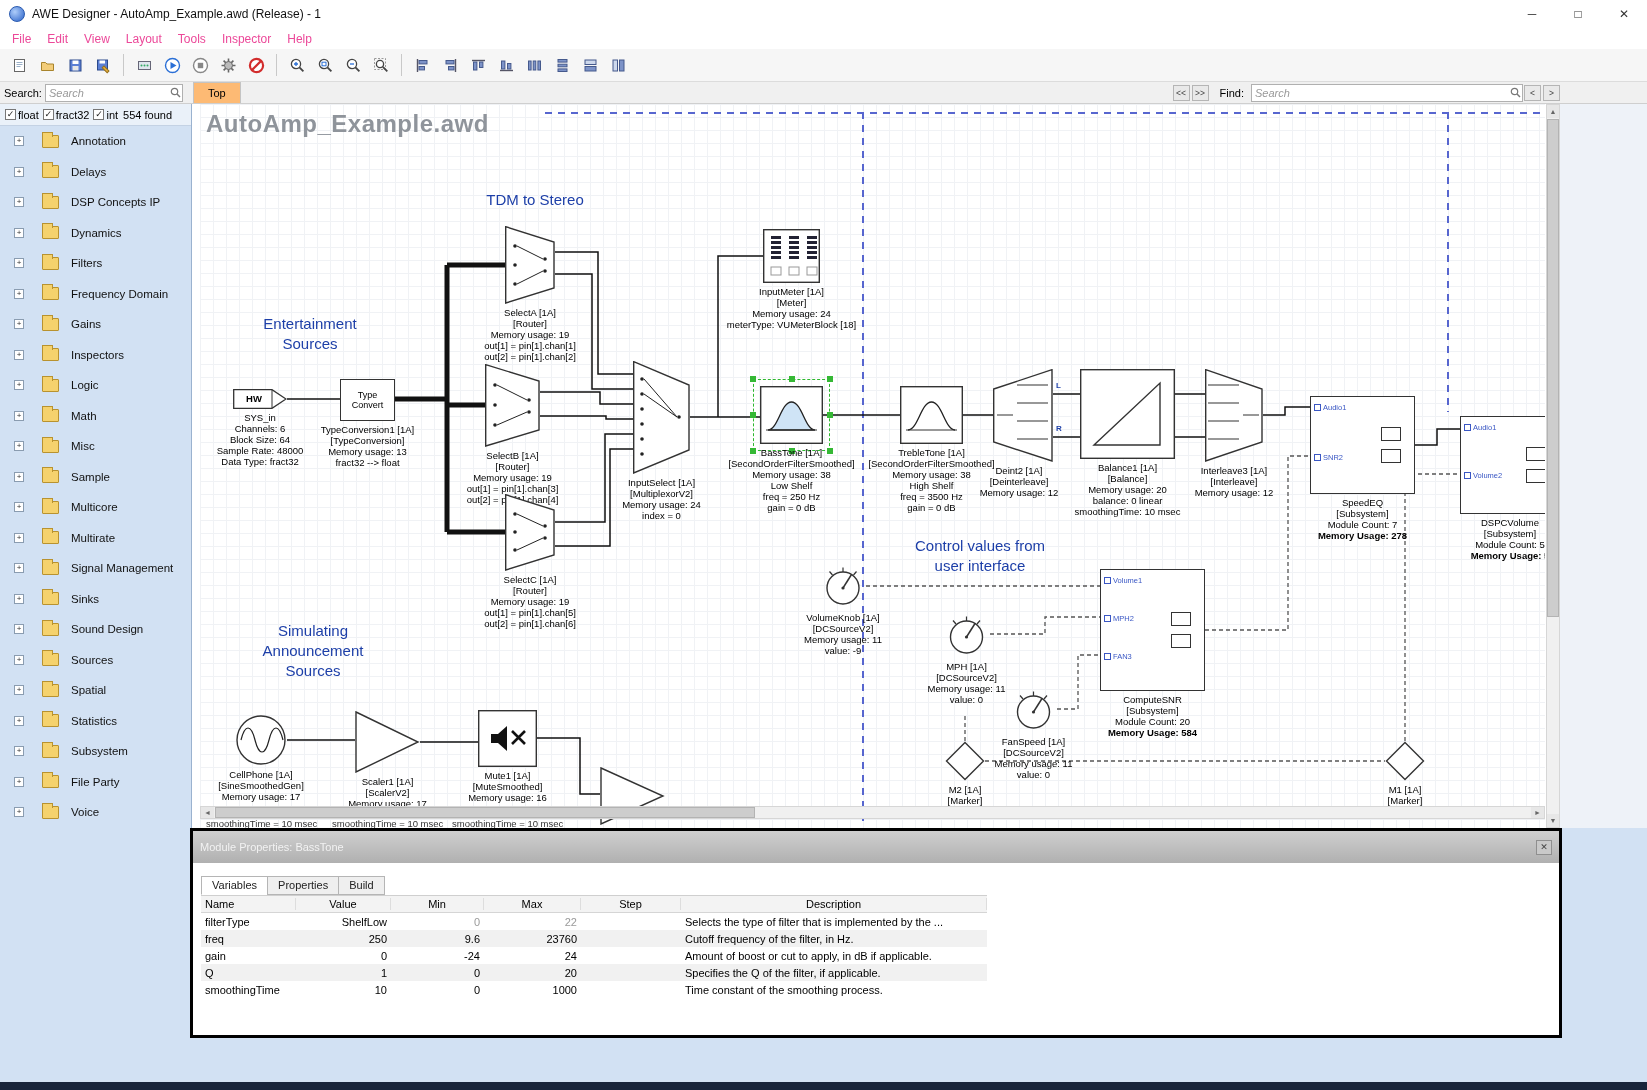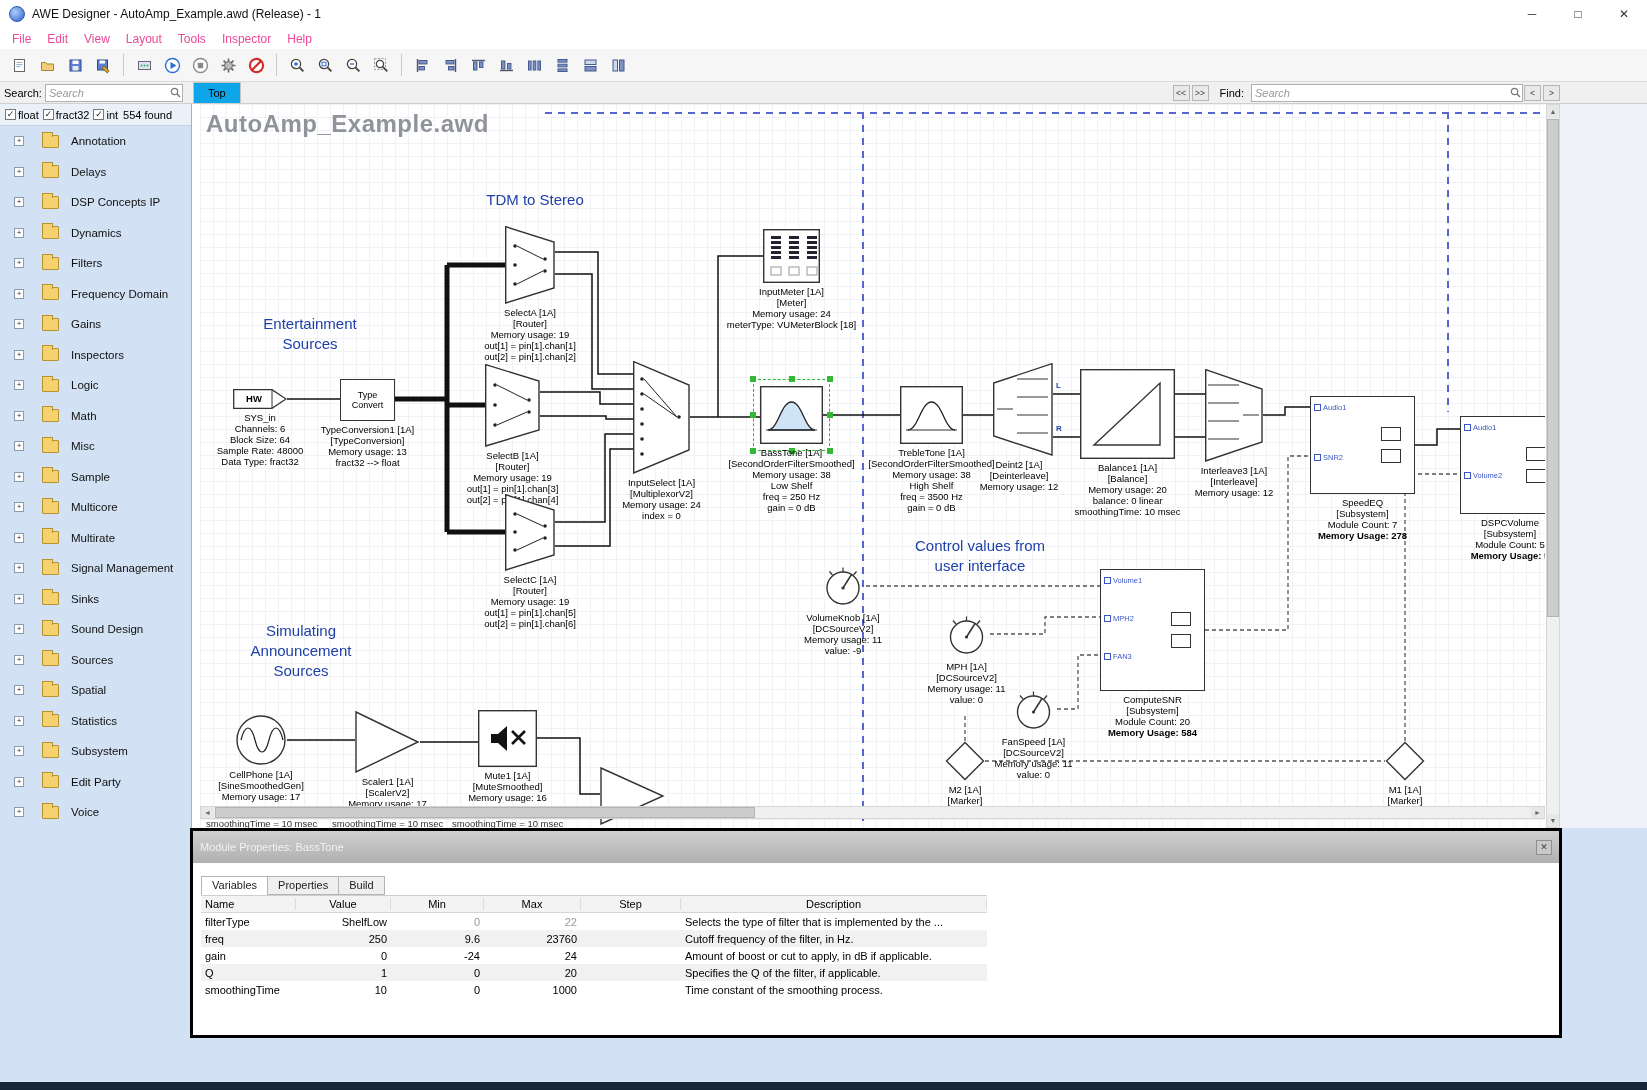--- a/index.html
+++ b/index.html
@@ -21,21 +21,21 @@
   .toolbar { position:absolute; left:0; top:49px; right:0; height:33px; background:#f6f6f6; border-bottom:1px solid #dcdcdc; display:flex; align-items:center; padding-left:5px; }
   .tbtn { width:26px; height:26px; display:flex; align-items:center; justify-content:center; margin:0 1px; border-radius:3px; }
   .tsep { width:1px; height:22px; background:#c9c9c9; margin:0 6px; }
 
   
   .searchrow { position:absolute; left:0; top:82px; right:0; height:22px; background:#f0f0f0; border-bottom:1px solid #cfcfcf; display:flex; align-items:center; font-size:11px; }
   .search-label { margin-left:4px; }
   .sbox { position:relative; width:138px; height:18px; background:#fff; border:1px solid #b0b0b0; display:flex; align-items:center; margin-left:3px; }
   .sbox input { flex:1; border:none; outline:none; font-size:11px; color:#555; background:transparent; padding:0 3px; font-family:inherit; min-width:0; }
   .sbox input::placeholder { color:#999; font-style:italic; }
-  .tab-top { margin-left:10px; height:21px; padding:0 14px; background:#0ea5e9; border:1px solid #c4c4c4; border-bottom:none; display:flex; align-items:center; font-size:11px; }
+  .tab-top { margin-left:10px; height:21px; padding:0 14px; background:#fdba74; border:1px solid #c4c4c4; border-bottom:none; display:flex; align-items:center; font-size:11px; }
   .find-area { margin-left:auto; display:flex; align-items:center; margin-right:86px; }
   .nav-btn { min-width:17px; height:16px; border:1px solid #b5b5b5; background:#e9e9e9; font-size:8.5px; display:flex; align-items:center; justify-content:center; margin:0 1px; color:#444; }
   .find-label { margin:0 4px 0 10px; }
   .fbox { width:272px; }
 
   
   .sidebar { position:absolute; left:0; top:104px; width:192px; height:978px; background:#d2e1f3; border-right:1px solid #9ab2cf; }
   .filter-row { height:22px; display:flex; align-items:center; background:#eaf1f9; border-bottom:1px solid #c4d2e4; font-size:11px; padding-left:2px; white-space:nowrap; }
   .cbw { display:inline-flex; align-items:center; margin-right:1px; }
   .cb { width:11px; height:11px; border:1px solid #777; background:#fff; display:inline-flex; align-items:center; justify-content:center; font-size:9px; line-height:9px; margin:0 2px 0 3px; color:#222; }
@@ -421,21 +421,21 @@
           <span class="tree-label">Statistics</span>
         </div>
         <div class="tree-row">
           <span class="expander">+</span>
           <span class="folder"></span>
           <span class="tree-label">Subsystem</span>
         </div>
         <div class="tree-row">
           <span class="expander">+</span>
           <span class="folder"></span>
-          <span class="tree-label">Edit Party</span>
+          <span class="tree-label">File Party</span>
         </div>
         <div class="tree-row">
           <span class="expander">+</span>
           <span class="folder"></span>
           <span class="tree-label">Voice</span>
         </div>
       </div>
   </div>
 
   <div class="canvas">
@@ -488,21 +488,21 @@
 
     <div class="blabel" style="left:270px;top:86px;width:130px;">TDM to Stereo</div>
     <div class="blabel" style="left:55px;top:210px;width:110px;">
         <div>Entertainment</div>
         <div>Sources</div>
       </div>
     <div class="blabel" style="left:700px;top:432px;width:160px;">
         <div>Control values from</div>
         <div>user interface</div>
       </div>
-    <div class="blabel" style="left:36px;top:517px;width:130px;">
+    <div class="blabel" style="left:48px;top:517px;width:130px;">
         <div>Simulating</div>
         <div>Announcement</div>
         <div>Sources</div>
       </div>
 
     <span class="lrlabel" style="left:856px;top:277px;">L</span>
     <span class="lrlabel" style="left:856px;top:320px;">R</span>
     <span class="lrlabel" style="left:1008px;top:277px;">L</span>
     <span class="lrlabel" style="left:1008px;top:320px;">R</span>
 
@@ -680,21 +680,21 @@
       <div class="caption">
           <div>TrebleTone [1A]</div>
           <div>[SecondOrderFilterSmoothed]</div>
           <div>Memory usage: 38</div>
           <div>High Shelf</div>
           <div>freq = 3500 Hz</div>
           <div>gain = 0 dB</div>
         </div>
     </div>
 
-    <div class="mod" style="left:793px;top:259px;width:52px;height:93px;">
+    <div class="mod" style="left:793px;top:265px;width:52px;height:93px;">
       <svg width="60" height="93">
           <polygon points="0.7,20 59,0.7 59,92 0.7,73" fill="#fff" stroke="#333" stroke-width="1.4"></polygon>
           <path d="M24 16 H55 M24 34 H55 M24 52 H55 M24 70 H55 M4 46 H20" stroke="#333" stroke-width="1.2"></path>
         </svg>
       <div class="caption">
           <div>Deint2 [1A]</div>
           <div>[Deinterleave]</div>
           <div>Memory usage: 12</div>
         </div>
     </div>

